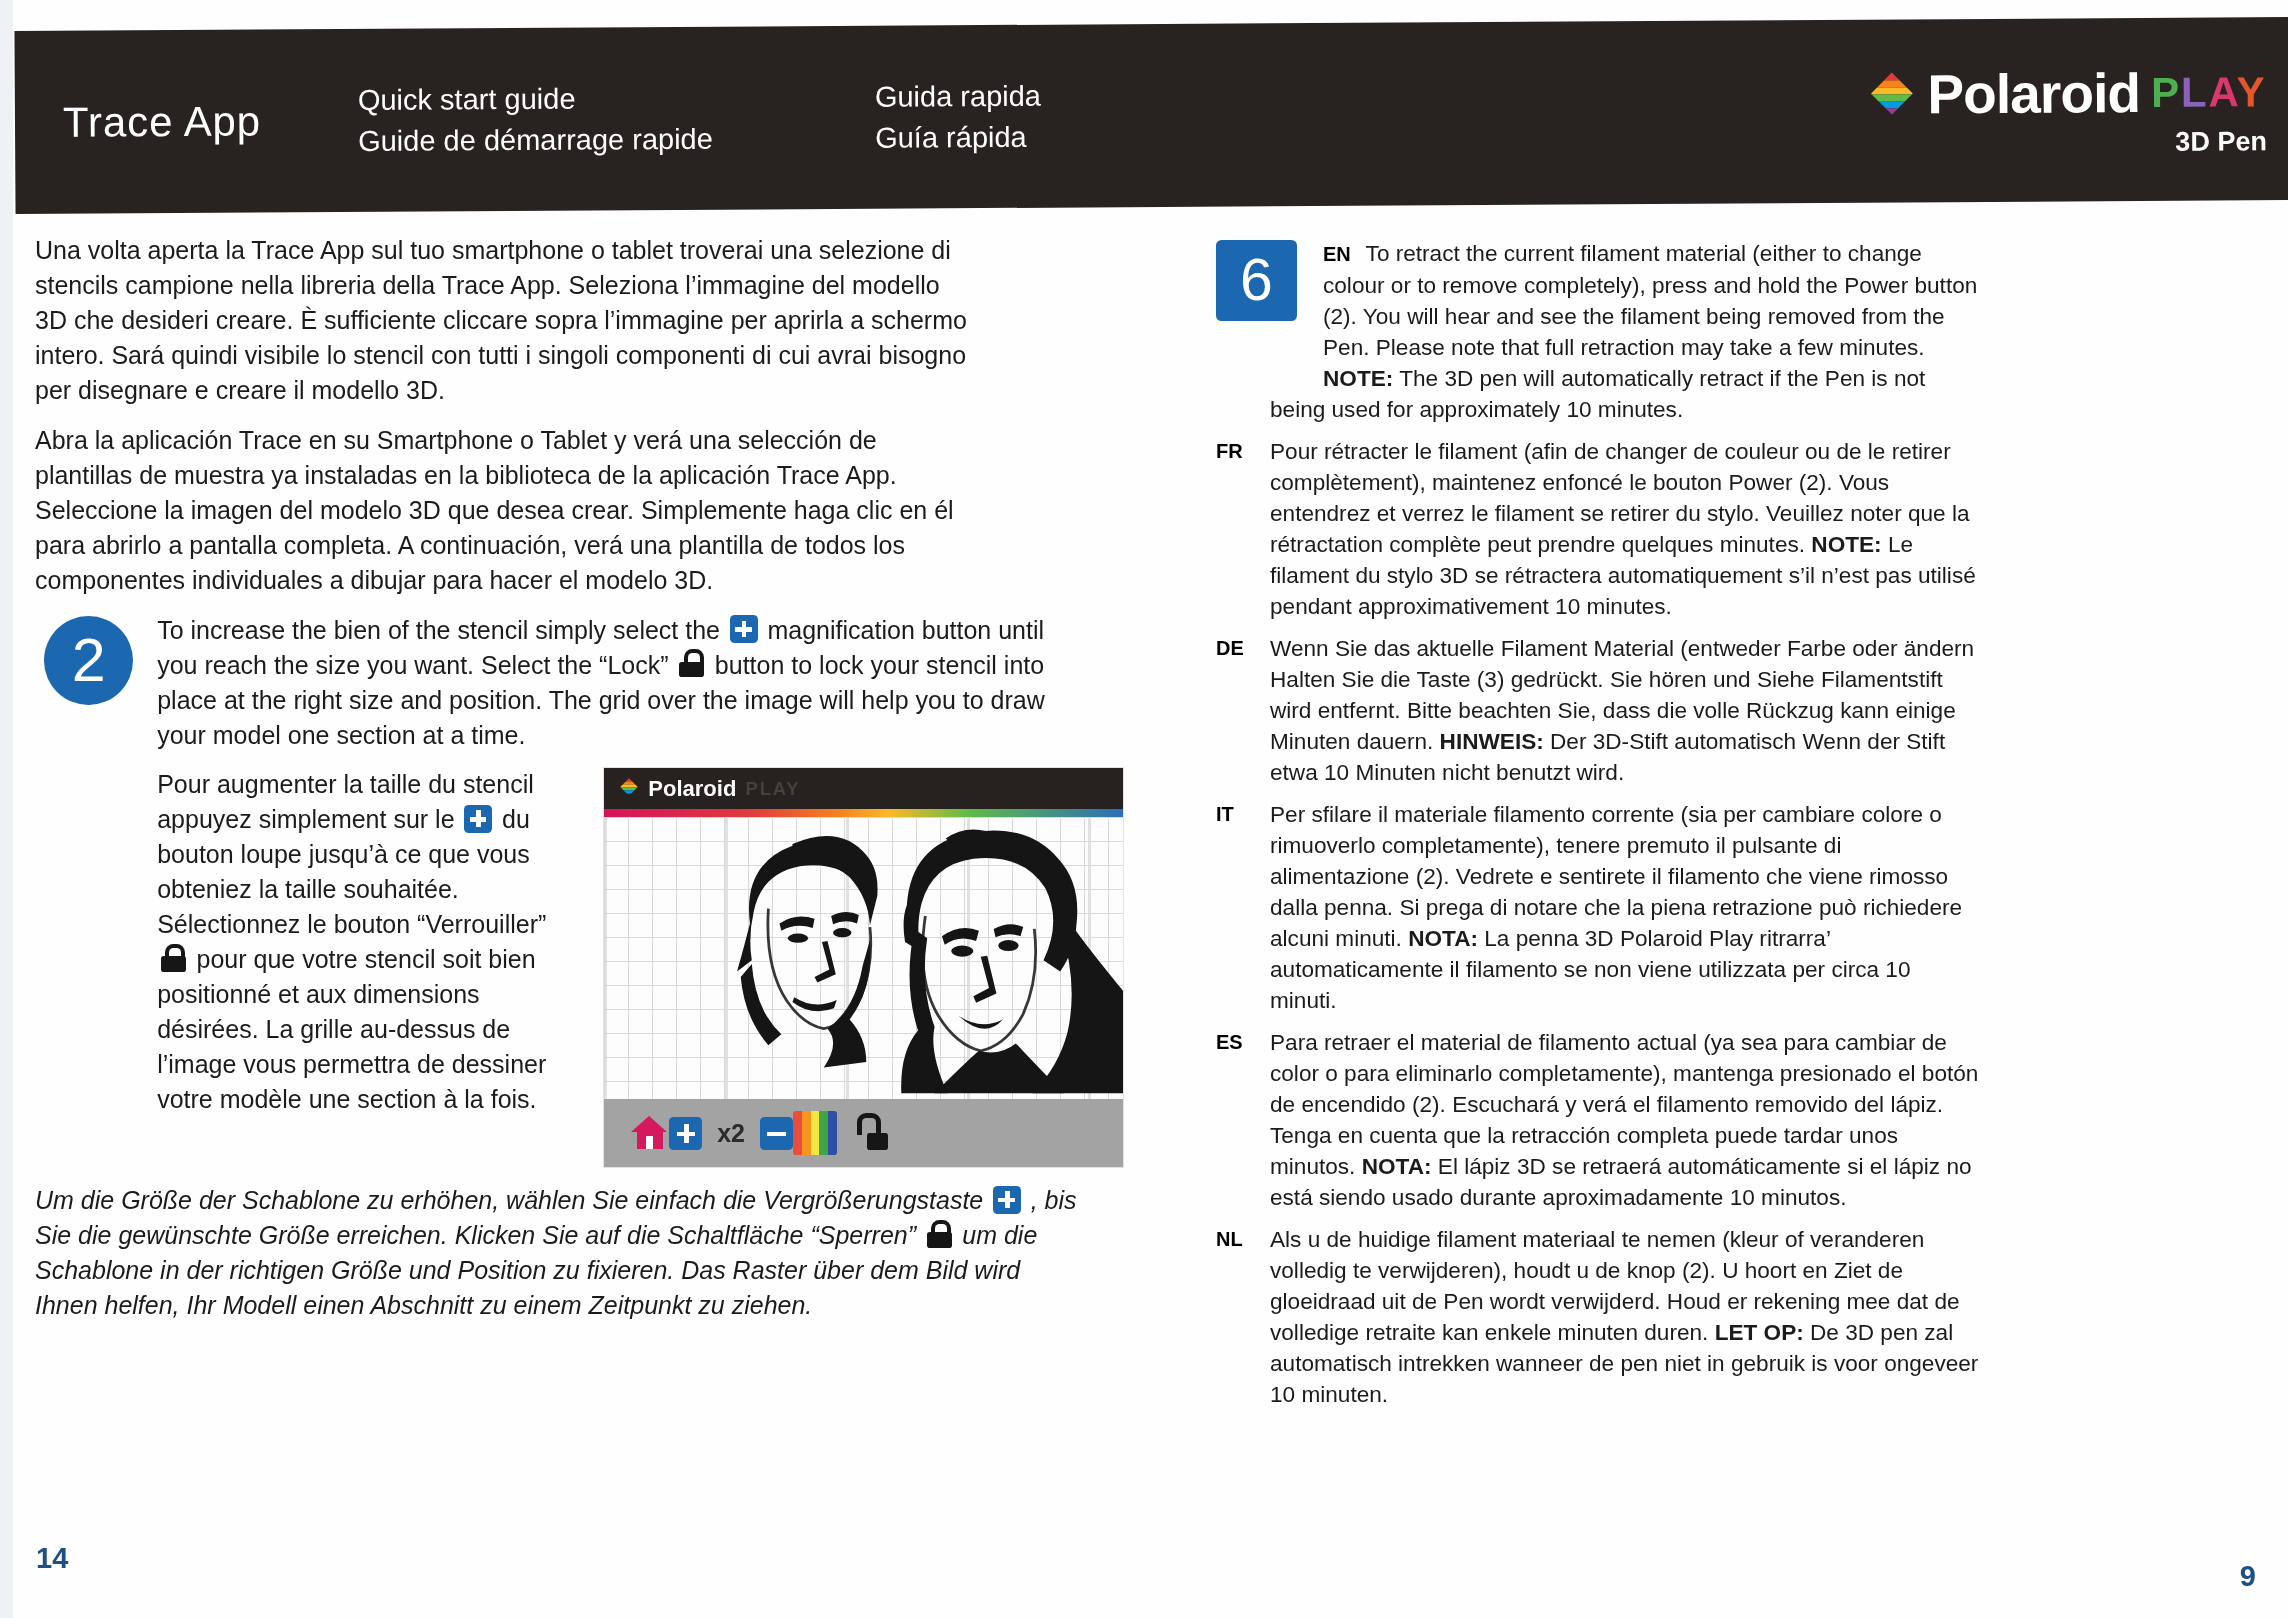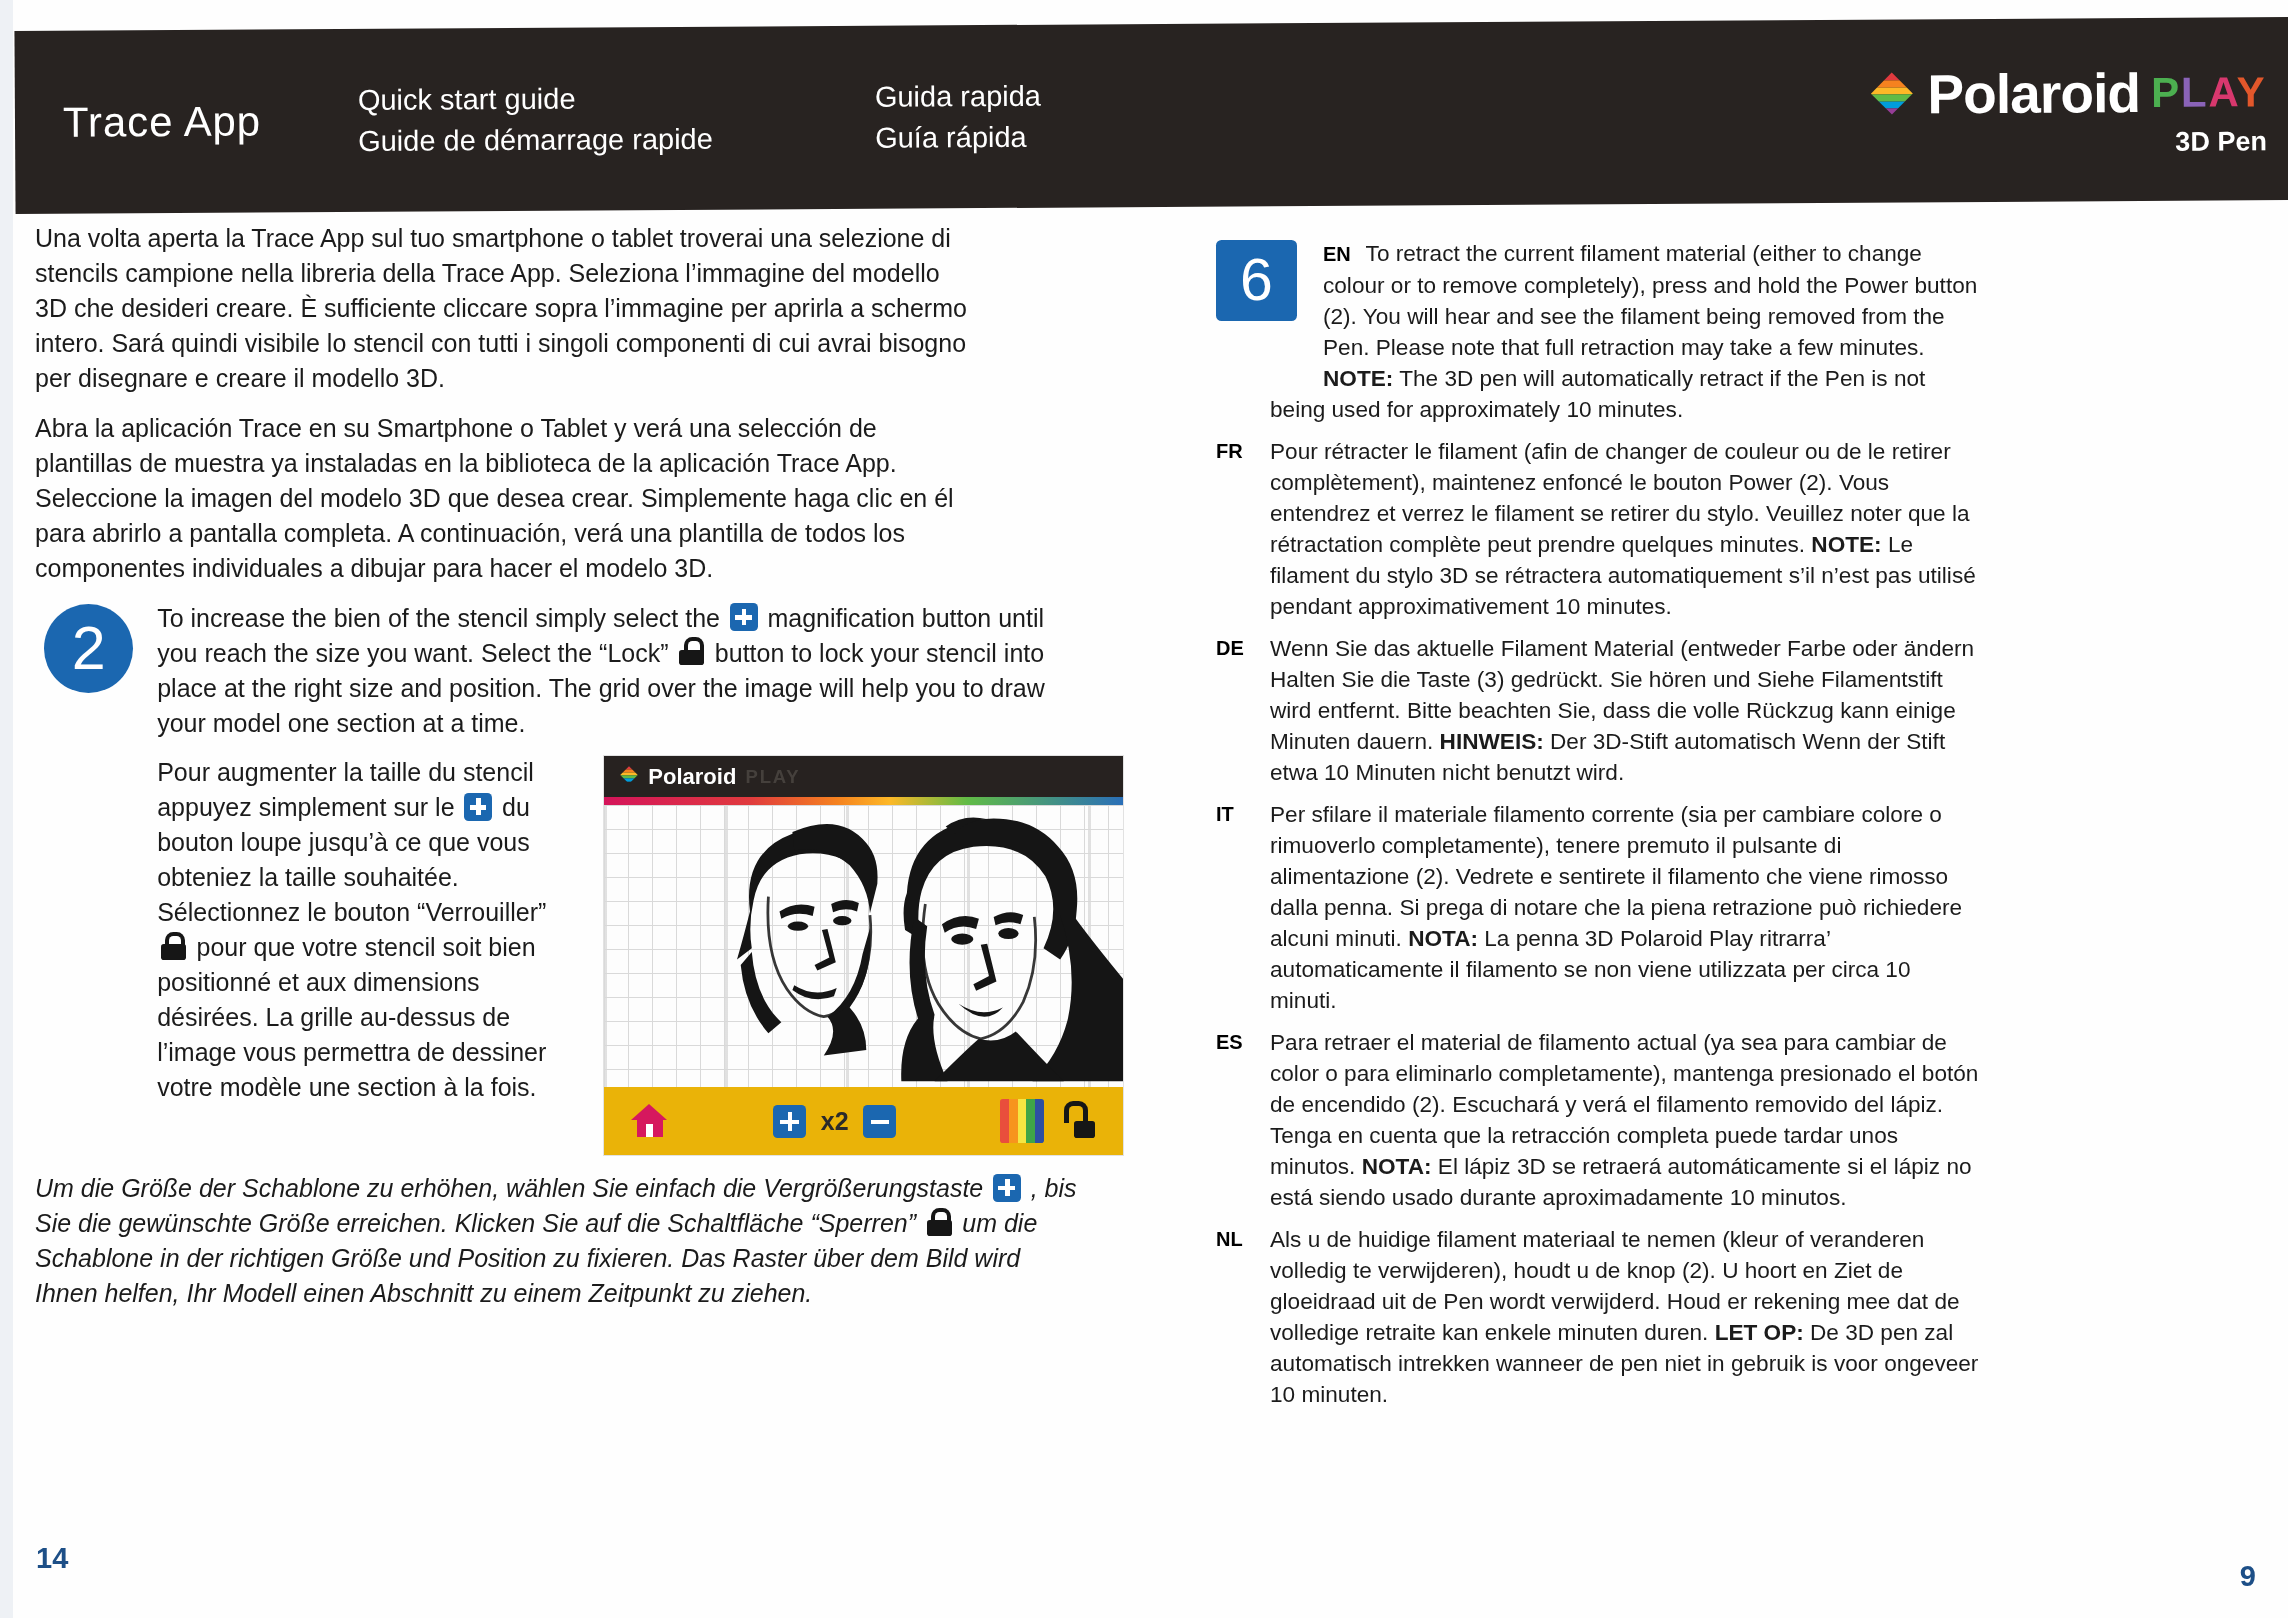--- a/index.html
+++ b/index.html
@@ -15,21 +15,21 @@
   .topbar-sub{width:517px;font-size:29px;line-height:41px;font-weight:300;}
   .topbar-sub2{width:388px;font-size:29px;line-height:41px;}
   .brand{margin-left:auto;margin-right:28px;text-align:right;}
   .brand-row{display:flex;align-items:center;justify-content:flex-end;gap:11px;}
   .brand-name{font-size:55px;font-weight:700;letter-spacing:-0.9px;}
   .brand-play{font-size:42px;font-weight:700;letter-spacing:1.8px;}
   .pl0{color:#4caf50}.pl1{color:#8a63b8}.pl2{color:#d8386e}.pl3{color:#e2572b}
   .brand-product{font-size:27px;font-weight:700;margin-top:1.8px;}
 
   
-  .col-left{position:absolute;left:35px;top:221px;width:1089px;}
+  .col-left{position:absolute;left:35px;top:233px;width:1089px;}
   .col-right{position:absolute;left:1216px;top:238px;width:766px;}
   .para{margin:0 0 14.8px 0;font-size:25px;line-height:35px;}
   .para.narrow{width:941px;}
   .para.german{width:1043px;font-style:italic;}
 
   
   .step-circle{float:left;width:89px;height:89px;margin:3.7px 24px 85px 9.2px;background:#1b67b0;
                border-radius:50%;color:#fff;font-size:61px;font-weight:400;
                display:flex;align-items:center;justify-content:center;}
   .step2-wrap{width:1024px;}
@@ -58,21 +58,21 @@
   .app-bar{height:41px;background:#272220;display:flex;align-items:center;padding:0 14.8px;gap:9.2px;}
   .app-brand{color:#fff;font-size:22px;font-weight:700;}
   .app-brand-play{color:#45403c;font-size:18.5px;font-weight:700;letter-spacing:1.8px;}
   .rainbow{height:7.4px;background:linear-gradient(90deg,#d4145a 0%,#e03a3e 28%,#f5821f 45%,#fdb827 55%,#61bb46 70%,#2a6fb8 100%);}
   .canvas{flex:1;position:relative;background-color:#fdfdfd;background-image:
       linear-gradient(#d9d9d9 0.9px,transparent 0.9px),
       linear-gradient(90deg,#d9d9d9 0.9px,transparent 0.9px),
       linear-gradient(90deg,rgba(150,150,150,.28) 2.8px,transparent 2.8px);
       background-size:24px 24px,24px 24px,121px 121px;overflow:hidden;}
   .stencil{position:absolute;left:37px;top:3.7px;}
-  .app-toolbar{height:68px;background:#eab308;display:flex;align-items:center;justify-content:space-between;padding:0 26px;gap:44px;}
+  .app-toolbar{height:68px;background:#a3a3a3;display:flex;align-items:center;padding:0 26px;}
   .zoom-group{display:flex;align-items:center;gap:14.8px;}
   .btn-sq{display:inline-block;width:33px;height:33px;background:#1b67b0;border-radius:4.6px;position:relative;}
   .btn-sq::before{content:"";position:absolute;background:#fff;left:7.4px;top:14.8px;width:18.5px;height:4.6px;}
   .btn-sq.plus::after{content:"";position:absolute;background:#fff;left:14.8px;top:7.4px;width:4.6px;height:18.5px;}
   .zoom-x{font-size:25px;font-weight:700;color:#2b2b2b;}
   .right-group{display:flex;align-items:center;gap:20px;}
   .ic-home{position:relative;display:inline-block;width:39px;height:35px;}
   .ic-home::before{content:"";position:absolute;left:0.9px;top:0;border-left:18.5px solid transparent;
                    border-right:18.5px solid transparent;border-bottom:16.6px solid #d6185e;}
   .ic-home::after{content:"";position:absolute;left:6.5px;top:14.8px;width:26px;height:18.5px;background:#d6185e;}

